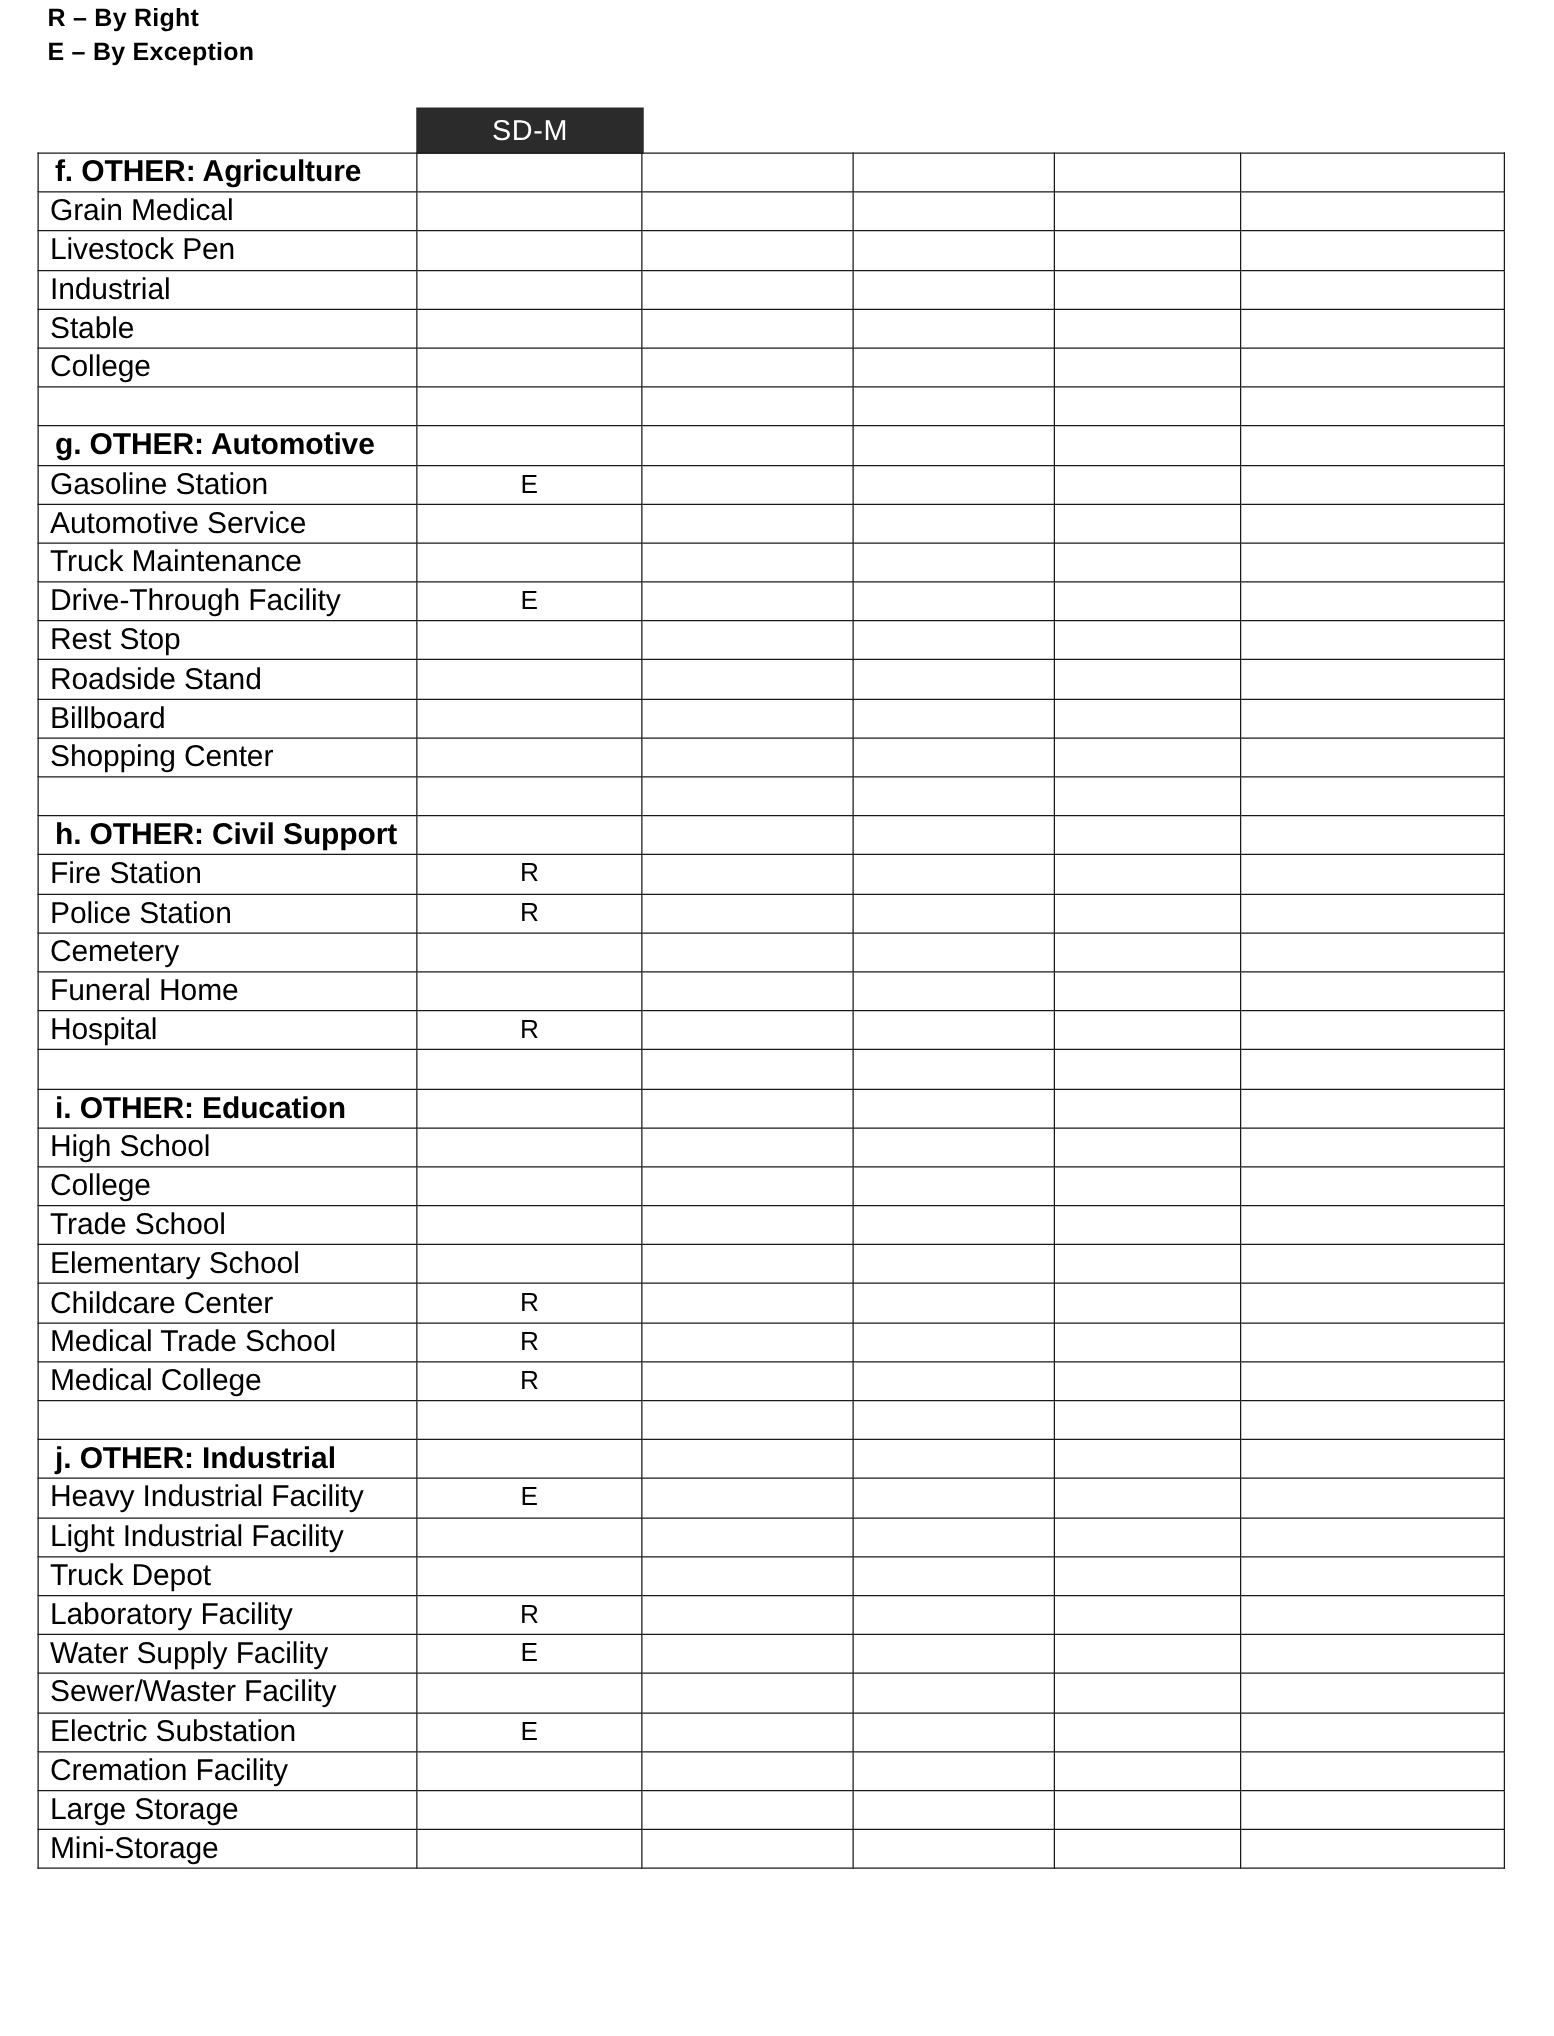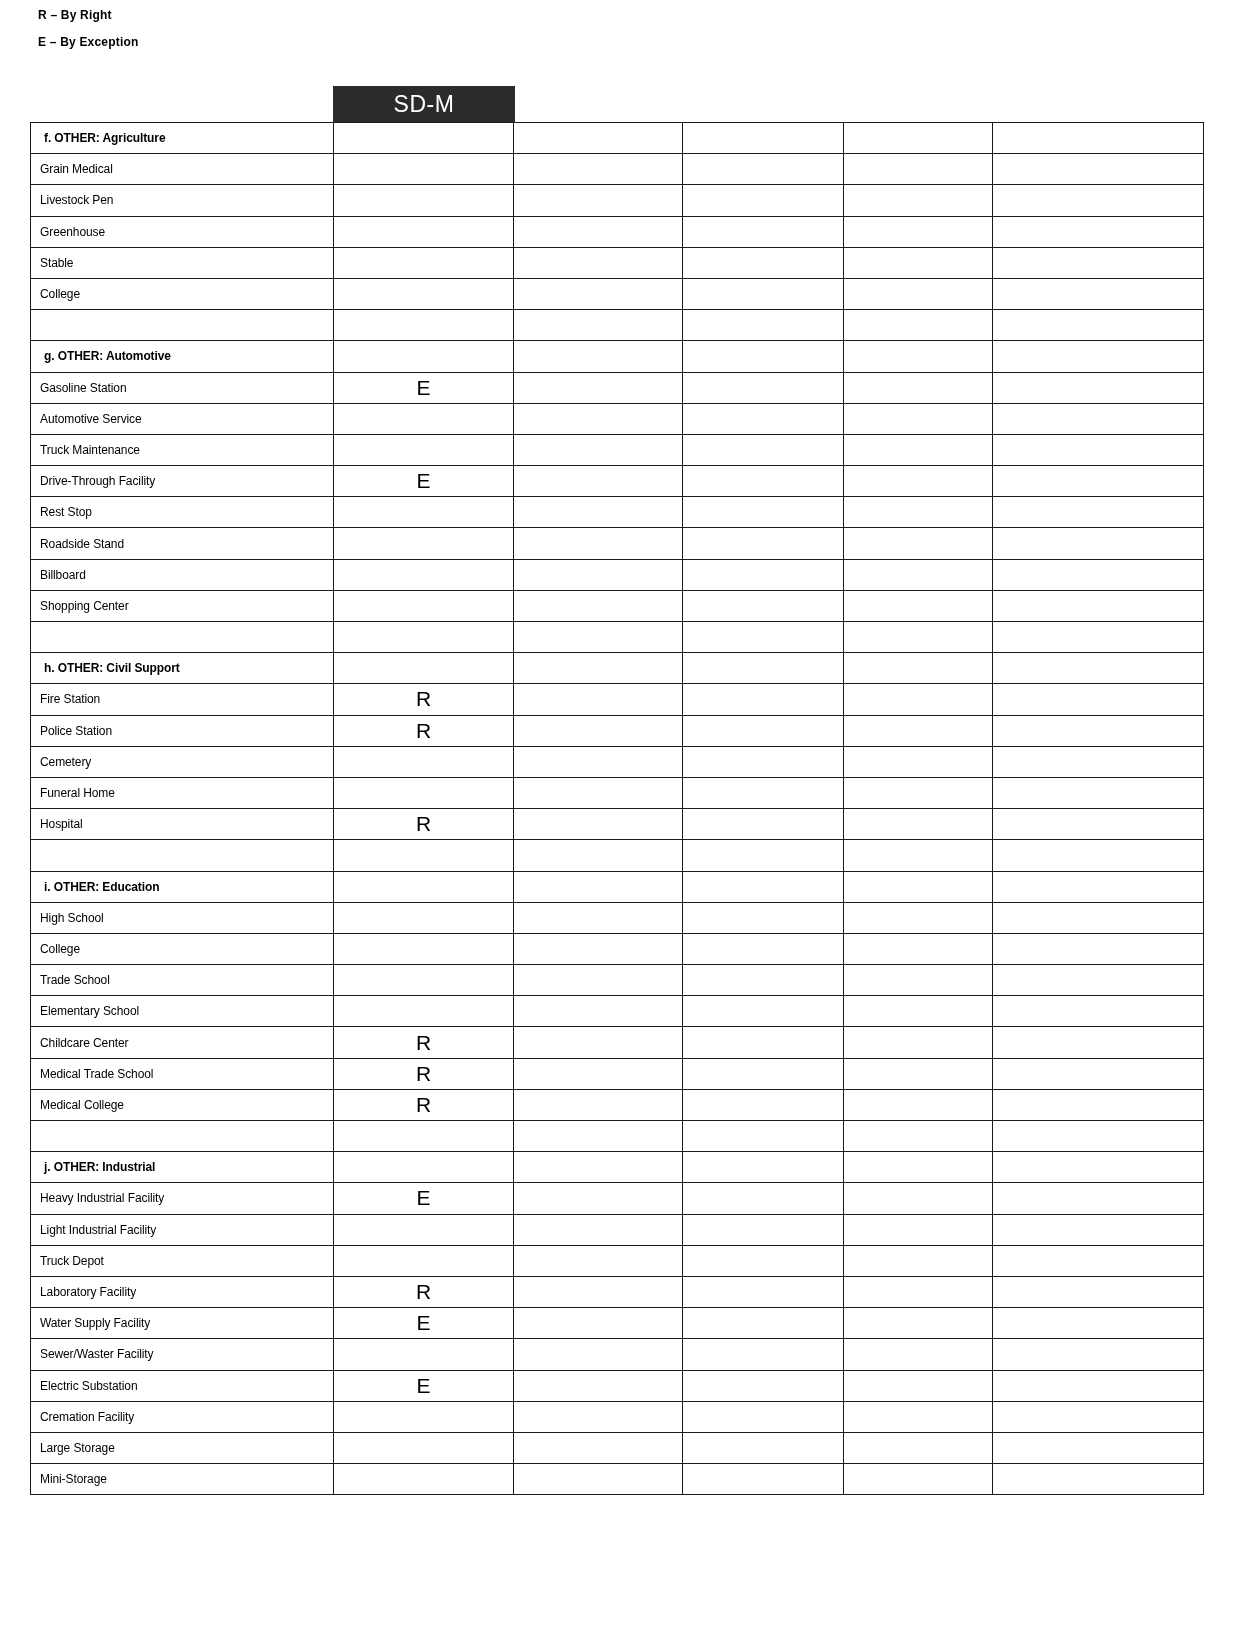--- a/index.html
+++ b/index.html
@@ -14,21 +14,21 @@
     font-family: "Liberation Sans", sans-serif;
     color: #000000;
     overflow: hidden;
   }
 
   
   .legend {
     position: absolute;
     left: 38px;
     top: 2px;
-    font-size: 12px;
+    font-size: 20px;
     font-weight: bold;
     line-height: 27px;
     letter-spacing: 0.2px;
   }
   .legend div { white-space: nowrap; }
 
   
   .colhead-band {
     position: absolute;
     left: 333px;
@@ -60,21 +60,21 @@
   .zoning-table col.c-e     { width: 211px; }
 
   .zoning-table td {
     border: 1.6px solid #1a1a1a;
     height: 30.2px;
     padding: 0;
     vertical-align: middle;
   }
   .zoning-table td.use {
     padding-left: 9px;
-    font-size: 12px;
+    font-size: 24px;
     white-space: nowrap;
     letter-spacing: -0.1px;
   }
   .zoning-table td.use.section {
     font-weight: bold;
     padding-left: 13px;
   }
   .zoning-table td.mark {
     text-align: center;
     font-size: 21px;
@@ -119,21 +119,21 @@
       </tr>
       <tr>
         <td class="use">Livestock Pen</td>
         <td class="mark"></td>
         <td class="mark"></td>
         <td class="mark"></td>
         <td class="mark"></td>
         <td class="mark"></td>
       </tr>
       <tr>
-        <td class="use">Greenhouse</td>
+        <td class="use">Industrial</td>
         <td class="mark"></td>
         <td class="mark"></td>
         <td class="mark"></td>
         <td class="mark"></td>
         <td class="mark"></td>
       </tr>
       <tr>
         <td class="use">Stable</td>
         <td class="mark"></td>
         <td class="mark"></td>

